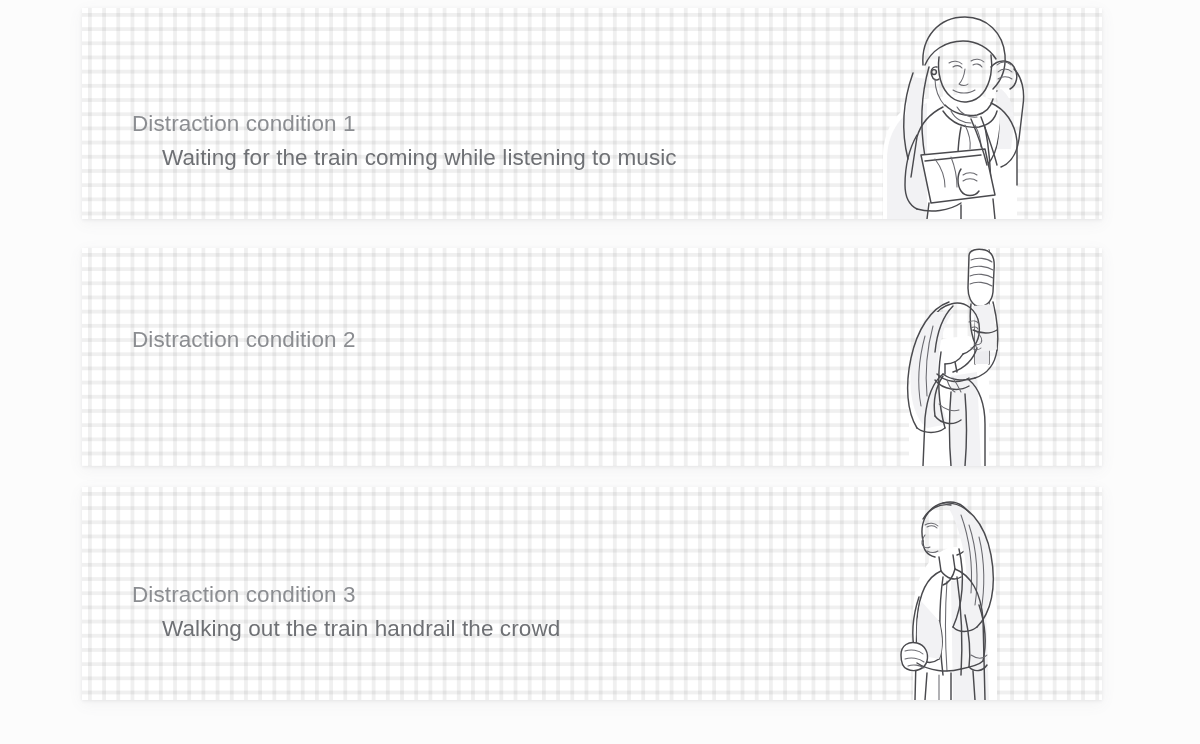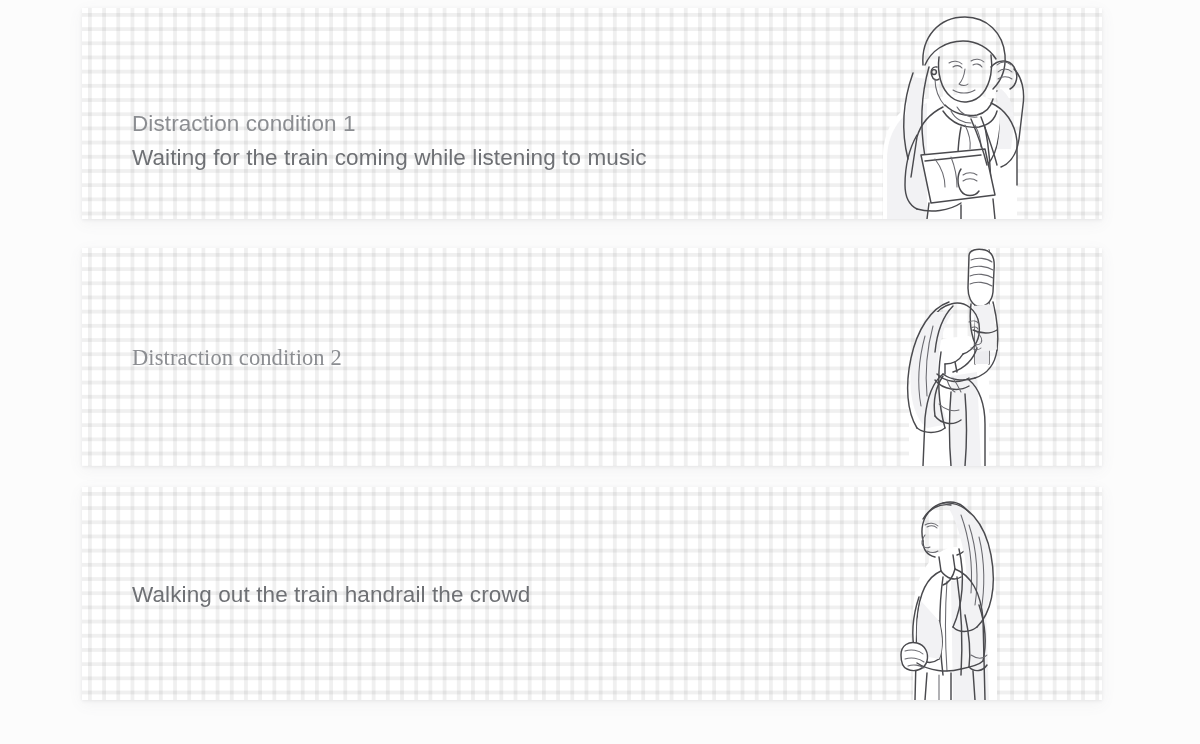--- a/index.html
+++ b/index.html
@@ -36,38 +36,39 @@
   #panel-1 { top: 8px;   height: 211px; }
   #panel-2 { top: 248px; height: 218px; }
   #panel-3 { top: 487px; height: 213px; }
 
   .panel-text {
     position: absolute;
     left: 50px;
     z-index: 3;
   }
   #panel-1 .panel-text { top: 99px; }
-  #panel-2 .panel-text { top: 93px; font-family: Liberation Serif, serif; }
+  #panel-2 .panel-text { top: 75px; }
   #panel-3 .panel-text { top: 91px; }
 
   .cond-title {
     font-size: 22.5px;
     line-height: 34px;
     color: #8b8d91;
     font-weight: 400;
     letter-spacing: 0.1px;
     white-space: nowrap;
   }
   .cond-desc {
     font-size: 22.5px;
     line-height: 34px;
     color: #6e7074;
     font-weight: 400;
     letter-spacing: 0.1px;
     white-space: nowrap;
+    margin-left: 30px;
   }
 
   .figure {
     position: absolute;
     z-index: 2;
     pointer-events: none;
   }
   #figure-1 { right: 62px; bottom: 0px;  width: 175px; height: 212px; }
   #figure-2 { right: 62px; bottom: 0px;  width: 175px; height: 220px; }
   #figure-3 { right: 62px; bottom: 0px;  width: 175px; height: 215px; }
@@ -233,20 +234,21 @@
 
         <path class="ink" d="M78 130 C70 142 68 156 70 170"></path>
         <path class="ink" d="M70 170 C76 178 88 180 96 174"></path>
         <path class="ink-thin" d="M74 158 C80 164 88 166 94 164"></path>
       </svg>
     </div>
   </div>
 
   <div class="panel" id="panel-3">
     <div class="panel-text">
+      <div class="cond-title">Distraction condition 3</div>
       <div class="cond-desc">Walking out the train handrail the crowd</div>
     </div>
     <div class="figure" id="figure-3">
       <svg viewBox="0 0 175 215" xmlns="http://www.w3.org/2000/svg">
 
         <path class="paper" d="M48 215 L48 130 C48 96 62 70 86 62 L108 62 C124 74 132 98 132 130 L132 215 Z"></path>
         <path class="shade" d="M86 96 L120 92 L124 215 L88 215 Z"></path>
 
         <path class="ink" d="M58 56 C54 38 62 22 78 18 C94 14 106 24 108 40 C110 54 104 66 92 70"></path>
         <path class="ink" d="M58 56 C58 64 62 70 70 72"></path>

